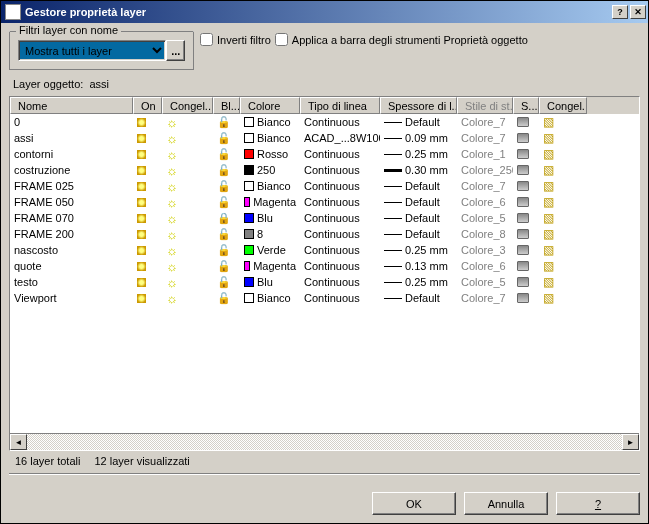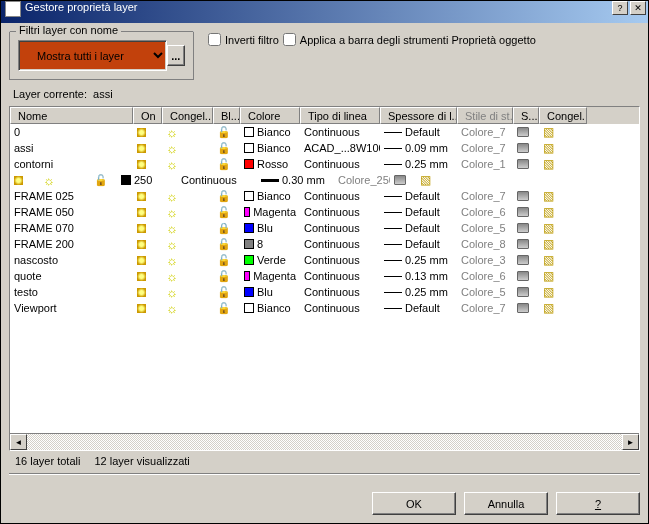--- a/index.html
+++ b/index.html
@@ -1,28 +1,28 @@
 <!DOCTYPE html>
 <html><head>
 <meta charset="utf-8">
 <style>
 *{box-sizing:border-box;margin:0;padding:0;font-family:Tahoma,Arial,sans-serif;font-size:11px}
 body{background:#d4d0c8;width:649px;height:524px;overflow:hidden}
 .window{width:649px;height:524px;border:1px solid #000;background:#d4d0c8;display:flex;flex-direction:column}
-.titlebar{background:linear-gradient(to right,#0a246a,#a6caf0);color:#fff;height:22px;display:flex;align-items:flex-start;padding:0 2px 0 4px;font-weight:normal}
+.titlebar{background:linear-gradient(to right,#0a246a,#a6caf0);color:#fff;height:22px;display:flex;align-items:center;padding:0 2px 0 4px;font-weight:bold}
 .titlebar .spacer{flex:1}
 .win-btn{width:16px;height:14px;background:#d4d0c8;border:1px solid #fff;border-right-color:#404040;border-bottom-color:#404040;margin-left:2px;display:flex;align-items:center;justify-content:center;font-size:9px;color:#000;font-family:Arial}
 .content{padding:8px;flex:1;display:flex;flex-direction:column}
 .fieldset{border:1px solid #808080;border-top:1px solid #fff;position:relative;padding:8px;margin-bottom:6px}
 .fieldset::before{content:"";position:absolute;top:-1px;left:0;right:0;height:1px;background:#808080}
 .fieldset .legend{position:absolute;top:-8px;left:6px;background:#d4d0c8;padding:0 3px;z-index:2}
-.top-row{display:flex;align-items:flex-start;gap:14px}
+.top-row{display:flex;align-items:flex-start;gap:6px}
 .filter-group{flex:0 0 auto;width:185px}
 .combo{display:flex;align-items:center}
-.combo select{width:170px;height:31px;background:#c2410c;border:1px solid #808080;border-right-color:#fff;border-bottom-color:#fff;box-shadow:inset 1px 1px 0 #404040,inset -1px -1px 0 #d4d0c8;font-size:11px;padding-left:14px}
+.combo select{width:170px;height:21px;background:#0369a1;border:1px solid #808080;border-right-color:#fff;border-bottom-color:#fff;box-shadow:inset 1px 1px 0 #404040,inset -1px -1px 0 #d4d0c8;font-size:11px;padding-left:2px}
 .small-btn{width:21px;height:21px;background:#d4d0c8;border:1px solid #fff;border-right-color:#404040;border-bottom-color:#404040;box-shadow:inset -1px -1px 0 #808080;display:flex;align-items:center;justify-content:center;font-weight:bold}
 .checks{display:flex;gap:4px;padding-top:2px;flex:1}
 .check{display:flex;align-items:center;gap:4px}
 .check input{width:13px;height:13px}
 .btns{display:flex;flex-direction:column;gap:4px}
 .btn-row{display:flex;gap:6px}
 .btn{width:84px;height:23px;background:#d4d0c8;border:1px solid #fff;border-right-color:#404040;border-bottom-color:#404040;box-shadow:inset -1px -1px 0 #808080;display:flex;align-items:center;justify-content:center;cursor:pointer}
 .btn.dotted{outline:1px dotted #000;outline-offset:-3px}
 .btn.default{border:2px solid #000}
 .status-line{padding:2px 4px;margin-bottom:4px}
@@ -88,21 +88,21 @@
             <span>Inverti filtro</span>
           </label>
         <label class="check">
             <input type="checkbox" style="">
             <span>Applica a barra degli strumenti Proprietà oggetto</span>
           </label>
       </div>
     </div>
 
     <div class="status-line">
-      <span>Layer corrente:</span>&nbsp;&nbsp;<span>assi</span>
+      <span>Layer oggetto:</span>&nbsp;&nbsp;<span>assi</span>
     </div>
 
     <div class="grid-wrap">
       <div class="grid-head" id="grid-head">
           <div class="gh c-nome">Nome</div>
           <div class="gh c-on">On</div>
           <div class="gh c-cong">Congel...</div>
           <div class="gh c-bl">Bl...</div>
           <div class="gh c-col">Colore</div>
           <div class="gh c-linea">Tipo di linea</div>
@@ -190,20 +190,21 @@
             </div>
             <div class="gc c-stile">Colore_1</div>
             <div class="gc c-s">
               <span class="printer"></span>
             </div>
             <div class="gc c-cong2">
               <span class="nv">▧</span>
             </div>
           </div>
           <div class="gr">
+            <div class="gc c-nome">costruzione</div>
             <div class="gc c-on">
               <span class="bulb bulb-on"></span>
             </div>
             <div class="gc c-cong">
               <span class="sun">☼</span>
             </div>
             <div class="gc c-bl">
               <span class="lock-open">🔓</span>
             </div>
             <div class="gc c-col">

